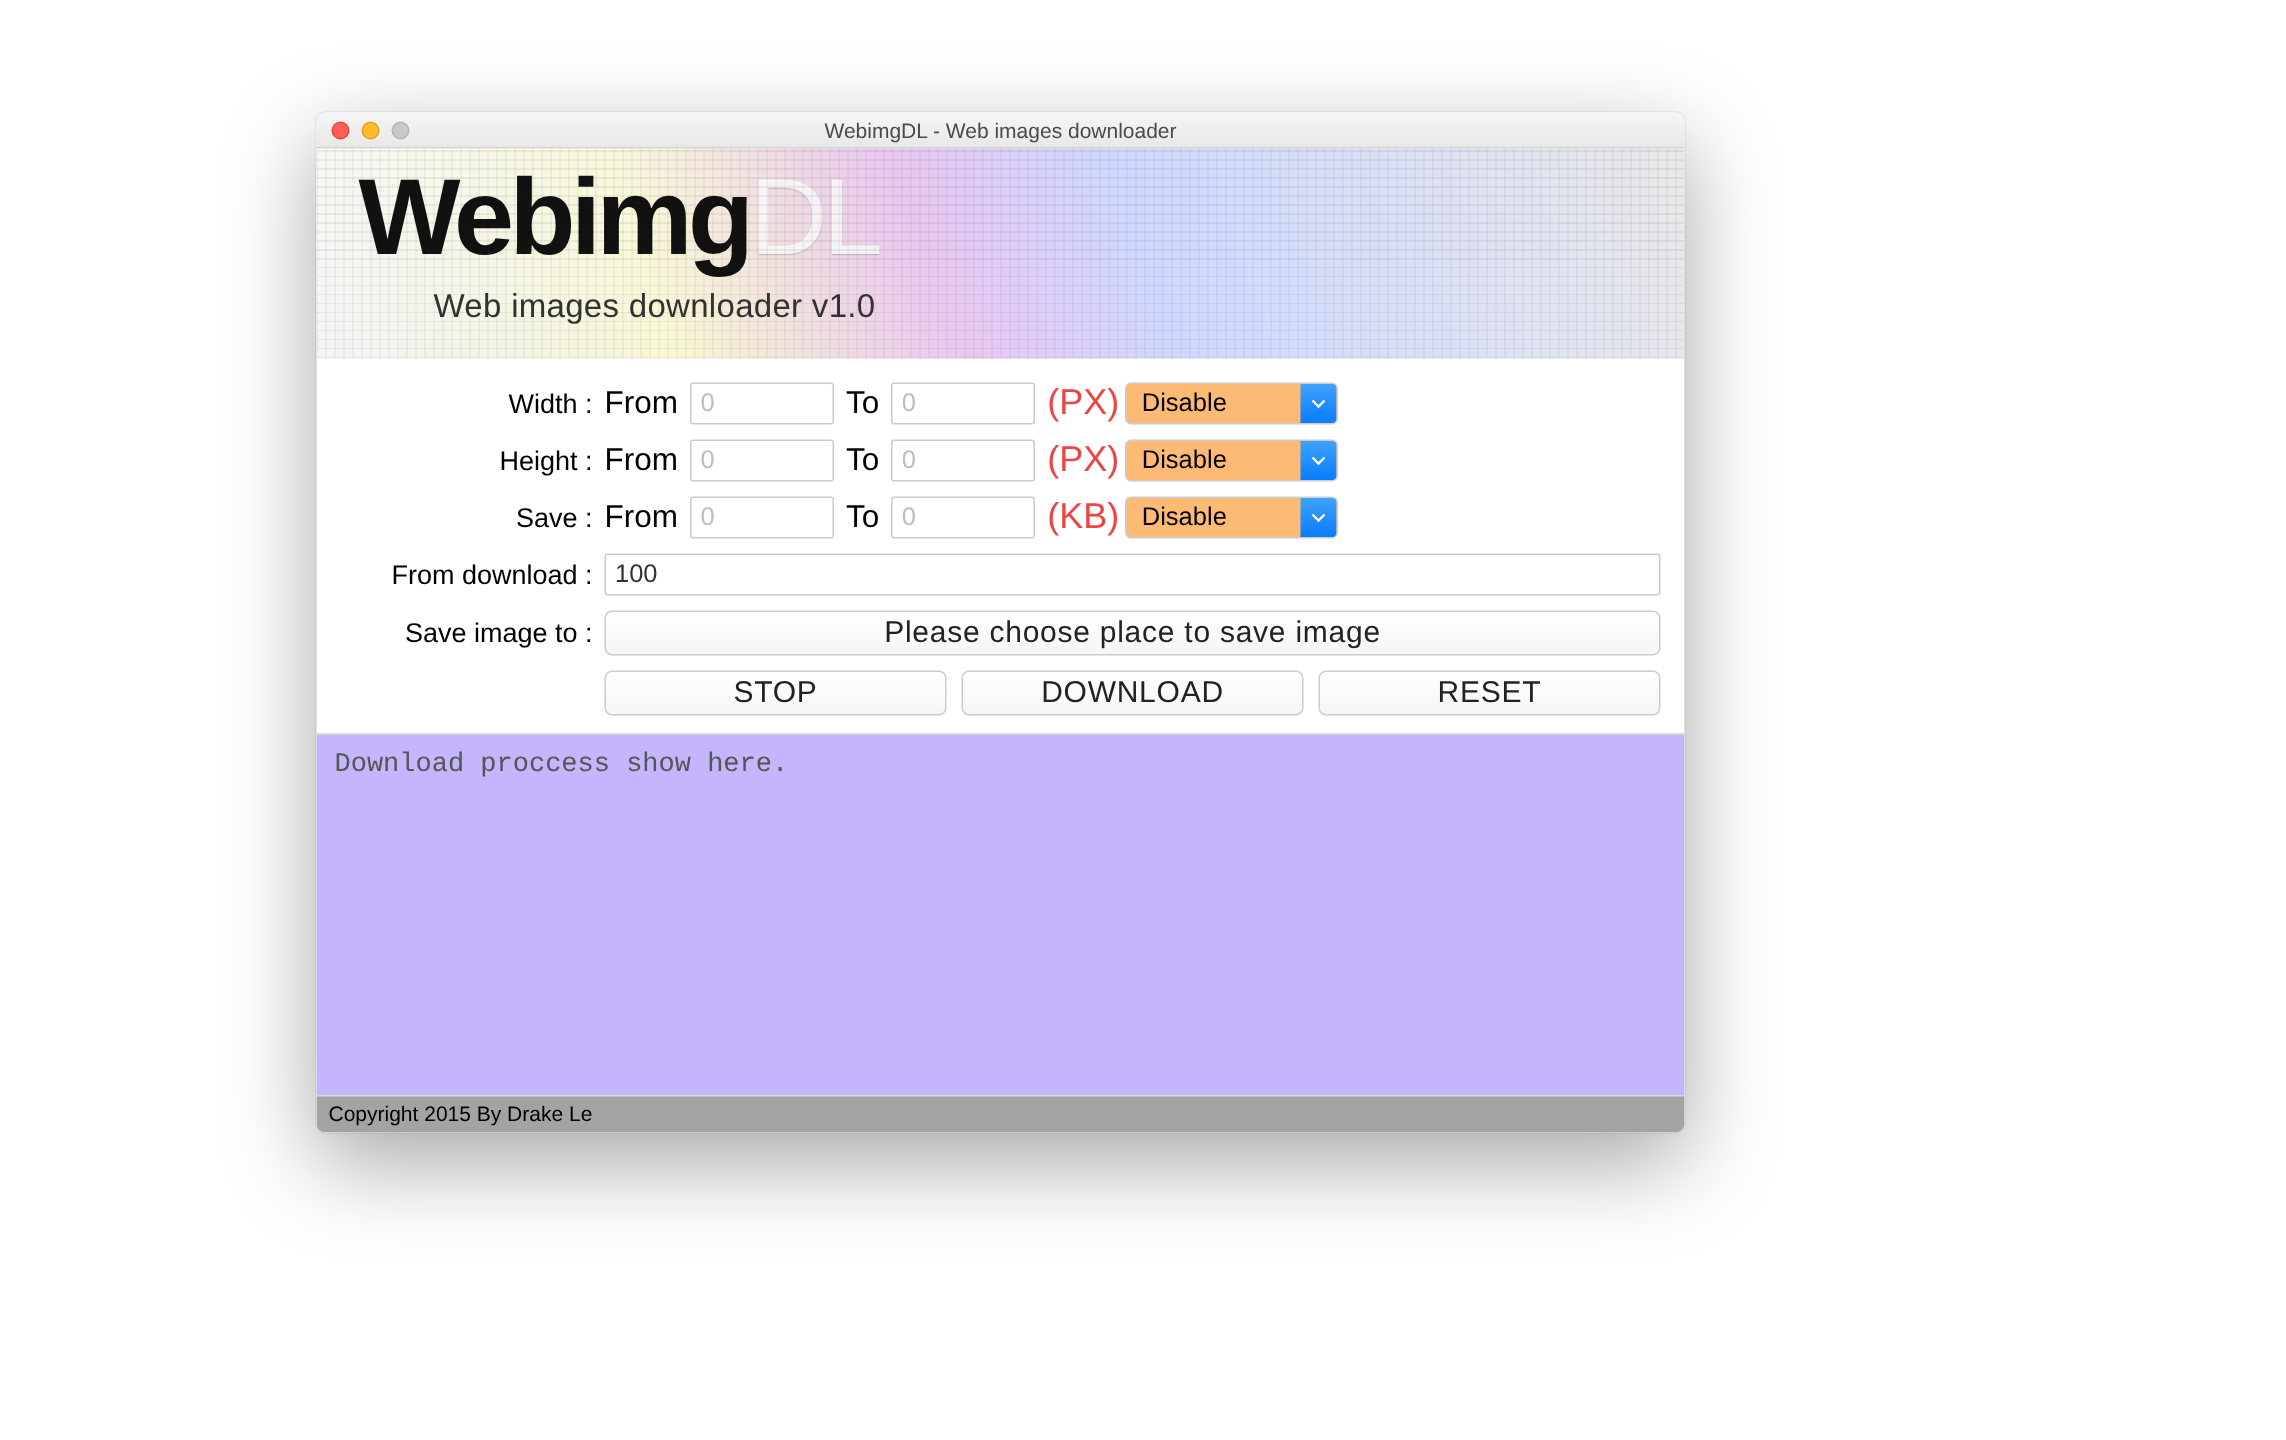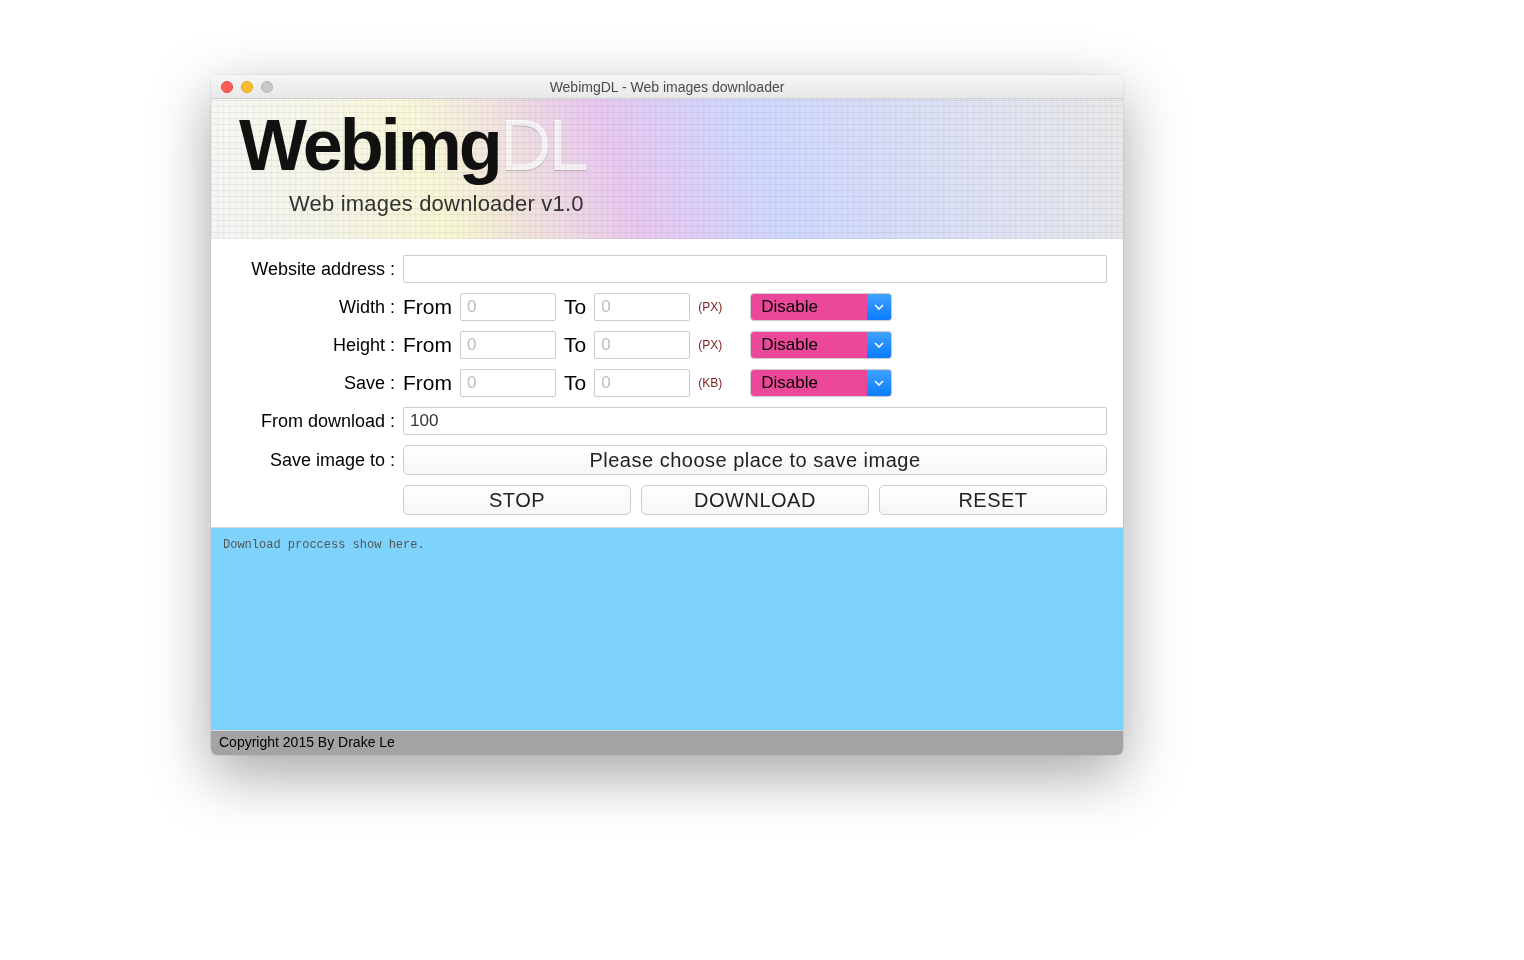--- a/index.html
+++ b/index.html
@@ -125,28 +125,28 @@
     padding: 0 6px;
     font-size: 17px;
     font-family: inherit;
     color: #333;
     background: #fff;
   }
   input[type="text"]::placeholder { color: #bdbdbd; }
   .wide-input { flex: 1; }
   .small-input { width: 96px; }
   .inline-label { font-size: 21px; color: #000; }
-  .unit { font-size: 12px; color: #7f1d1d; width: 44px; }
+  .unit { font-size: 24px; color: #ef4444; width: 44px; }
   .select {
     display: flex;
     align-items: center;
     height: 28px;
     border: 1px solid #ccc;
     border-radius: 4px;
-    background: #ec4899;
+    background: #fdba74;
     overflow: hidden;
     min-width: 142px;
     cursor: pointer;
   }
   .select-text {
     flex: 1;
     padding: 0 10px;
     font-size: 17px;
     color: #000;
   }
@@ -173,26 +173,26 @@
     border-radius: 5px;
     background: linear-gradient(to bottom,#fff,#f6f6f6);
     font-size: 20px;
     letter-spacing: 0.5px;
     color: #222;
     cursor: pointer;
   }
 
   .log-area {
     flex: 1;
-    background: #7dd3fc;
+    background: #c4b5fd;
     border-top: 1px solid #d8d8d8;
     border-bottom: 1px solid #d8d8d8;
     padding: 10px 12px;
     font-family: "Menlo","Courier New",monospace;
-    font-size: 12px;
+    font-size: 18px;
     color: #555;
     overflow: auto;
   }
   .footer {
     height: 24px;
     background: #a3a3a3;
     padding: 3px 8px;
     font-size: 14px;
     color: #000;
     flex-shrink: 0;
@@ -213,26 +213,20 @@
 
   <div class="banner">
     <div class="banner-logo">
       <span>Webimg</span><span class="dl">DL</span>
     </div>
     <div class="banner-sub">Web images downloader v1.0</div>
   </div>
 
   <div class="form-area">
 
-    <div class="row">
-      <div class="row-label">Website address :</div>
-      <div class="row-content">
-        <input type="text" class="wide-input" value="" style="">
-      </div>
-    </div>
 
     <div class="row">
       <div class="row-label">Width :</div>
       <div class="row-content">
         <span class="inline-label">From</span>
         <input type="text" class="small-input" placeholder="0" style="">
         <span class="inline-label">To</span>
         <input type="text" class="small-input" placeholder="0" style="">
         <span class="unit">(PX)</span>
         <div class="select">

